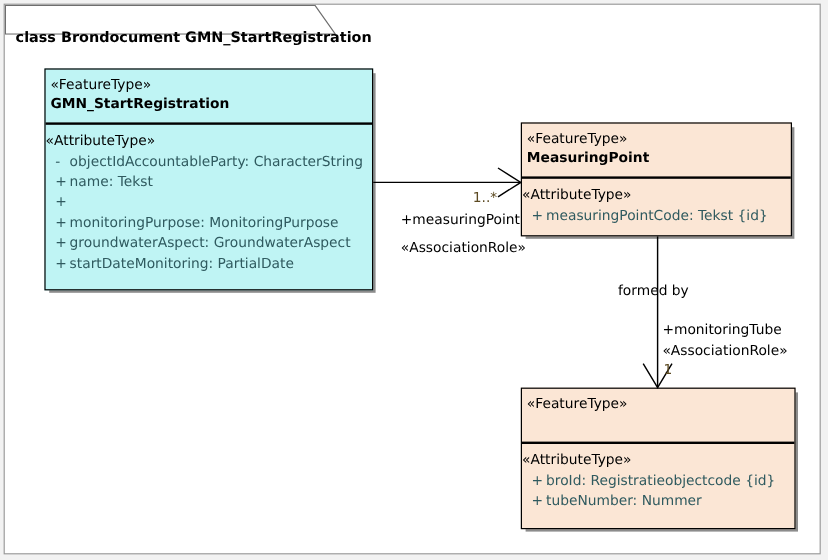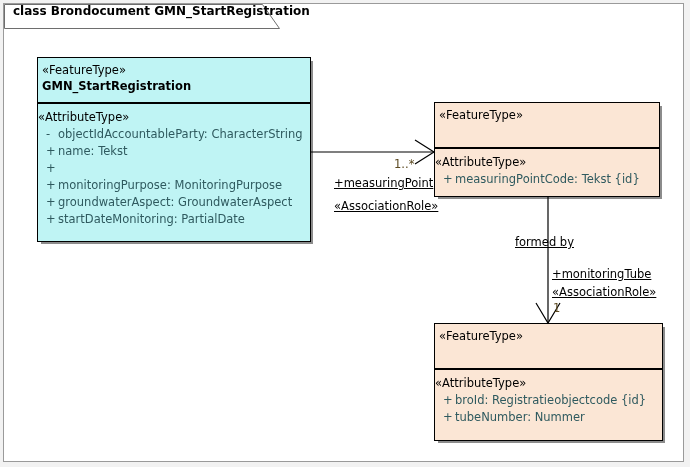--- a/index.html
+++ b/index.html
@@ -37,21 +37,21 @@
     height: 25px;
     width: 276px;
   }
   .title-tab svg {
     position: absolute;
     left: 0; top: 0;
   }
   .title-tab-text {
     position: absolute;
     left: 9px;
-    top: 0;
+    top: 20px;
     font-size: 12px;
     font-weight: bold;
     color: #000000;
     white-space: nowrap;
     letter-spacing: 0px;
   }
   
   .uml-class {
     position: absolute;
     border: 1px solid #000000;
@@ -114,21 +114,20 @@
     width: 690px;
     height: 467px;
     pointer-events: none;
   }
   .conn-label {
     position: absolute;
     font-size: 11.5px;
     color: #000000;
     white-space: nowrap;
     line-height: 15px;
-    text-decoration: underline;
   }
   .mult-label {
     position: absolute;
     font-size: 11.5px;
     color: #5c4a22;
     white-space: nowrap;
     line-height: 15px;
   }
 </style>
 </head>
@@ -174,20 +173,21 @@
       <div class="attr-row">
         <span class="attr-vis">+</span>
         <span class="attr-sig">startDateMonitoring: PartialDate</span>
       </div>
     </div>
   </div>
 
   <div class="uml-class peach" style="left:434px; top:102px; width:226px; height:95px;">
     <div class="cls-header" style="height:46px;">
       <div class="cls-stereotype">«FeatureType»</div>
+      <div class="cls-name">MeasuringPoint</div>
     </div>
     <div class="cls-body">
       <div class="attr-stereotype">«AttributeType»</div>
       <div class="attr-row">
         <span class="attr-vis">+</span>
         <span class="attr-sig">measuringPointCode: Tekst {id}</span>
       </div>
     </div>
   </div>
 

